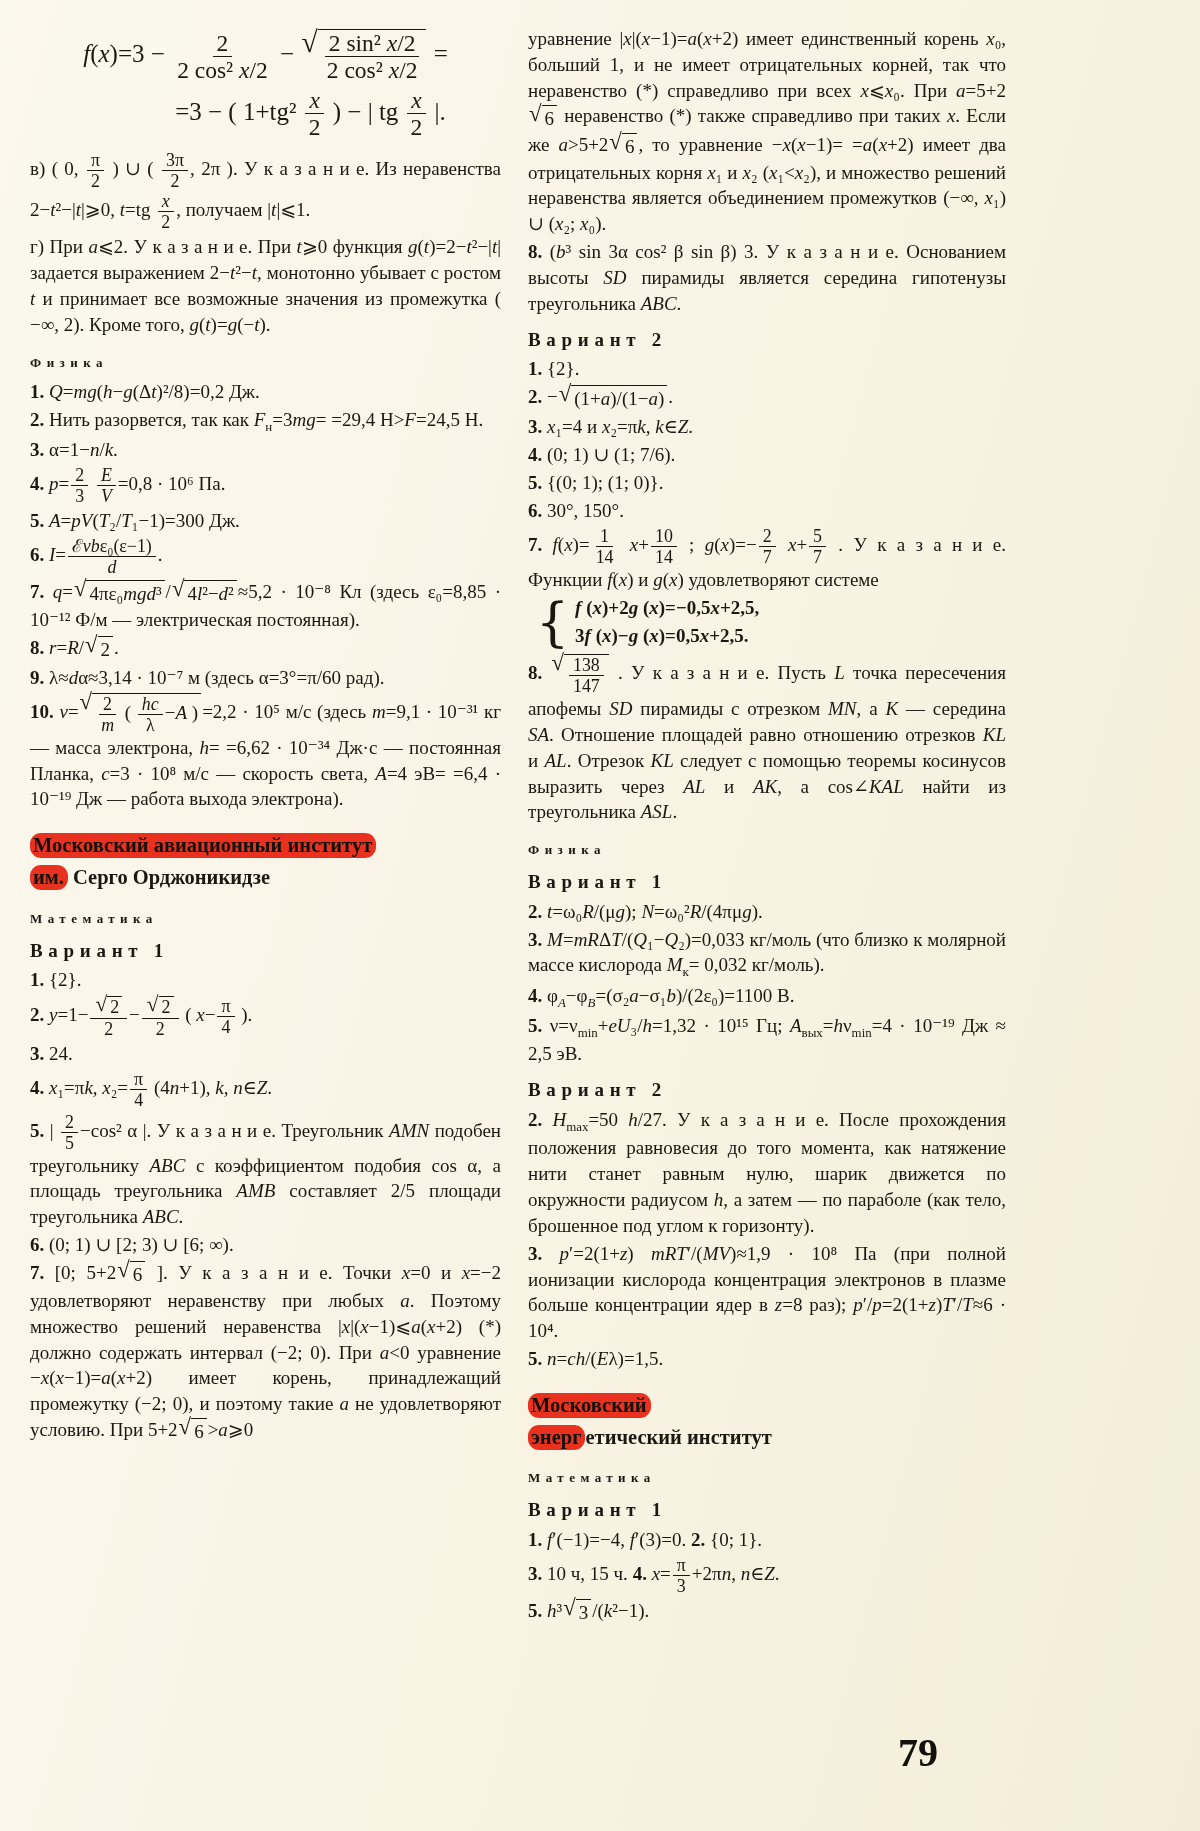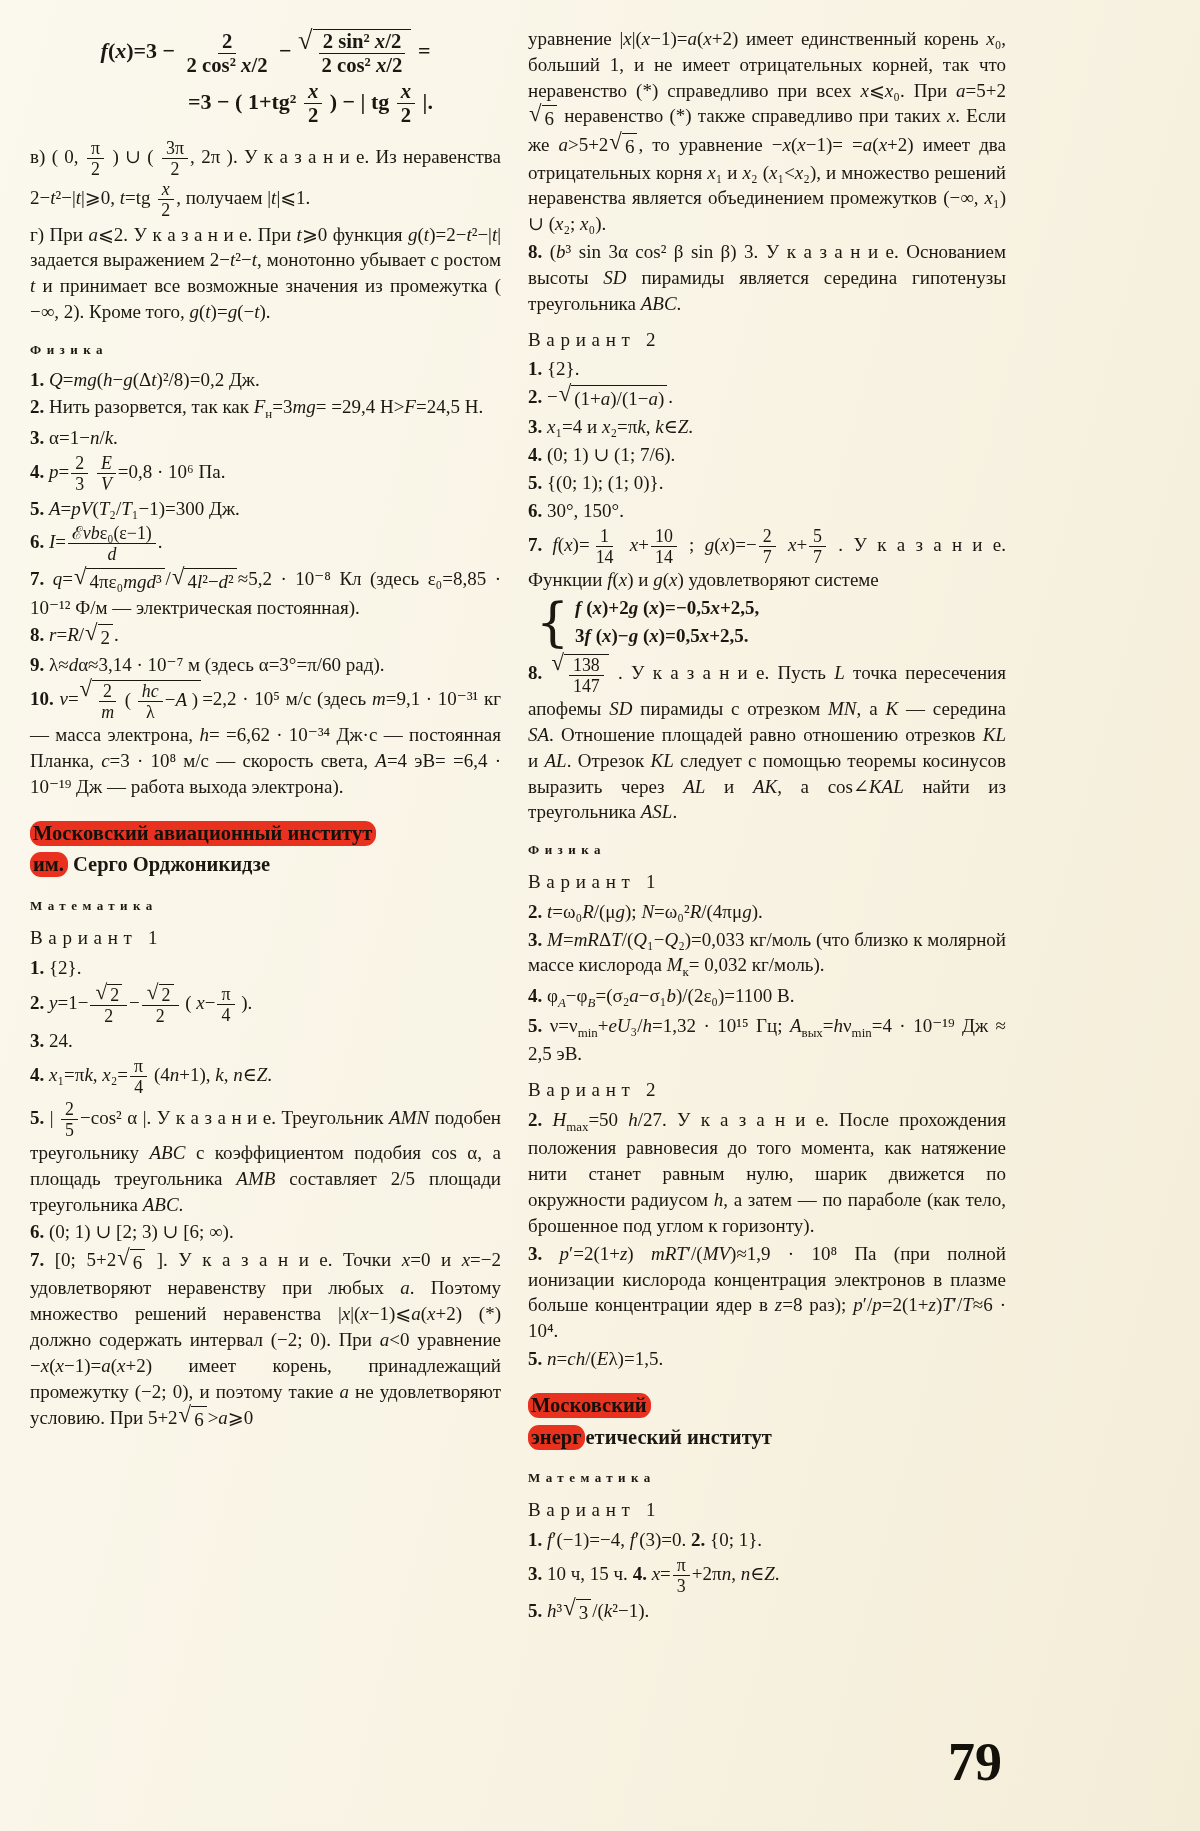--- a/index.html
+++ b/index.html
@@ -12,40 +12,40 @@
     font-size:19px;line-height:1.36;
   }
   .cols{display:flex;gap:27px;padding:26px 0 0 30px;}
   .col{width:471px;}
   .col:last-child{width:478px;}
   .para{margin:0 0 2px 0;text-align:justify;}
   .para.item{margin:1px 0 2px 0;}
   .num{font-weight:bold;}
   h3,h4{margin:0;}
   .head{font-weight:bold;font-size:13px;letter-spacing:0.42em;margin:16px 0 8px;}
-  .subhead{font-weight:normal;font-size:19px;letter-spacing:0.30em;margin:10px 0 4px;}
+  .subhead{font-weight:bold;font-size:19px;letter-spacing:0.30em;margin:10px 0 4px;}
   .redhead{font-weight:bold;font-size:20.5px;line-height:1.55;margin:18px 0 6px;}
   .rh-line{margin:0;}
   .hl{background:#e93120;padding:1px 4px 2px 3px;color:#14100a;border-radius:11px;}
-  .display{text-align:center;margin:2px 0 10px;font-size:22px;font-weight:bold;}
+  .display{text-align:center;margin:2px 0 10px;font-size:25px;}
   .dline{margin:3px 0;}
   .dline:nth-child(2){padding-left:90px;}
   .frac{display:inline-flex;flex-direction:column;align-items:center;vertical-align:middle;
         margin:0 2px;line-height:1.12;font-size:0.94em;text-align:center;}
   .fn{display:block;padding:0 4px;border-bottom:1.5px solid #1b1812;}
   .fd{display:block;padding:0 4px;}
   .sq{display:inline-flex;align-items:flex-start;vertical-align:middle;margin:0 1px;}
   .rad{font-size:1.2em;line-height:1;transform:translateY(-2px);}
   .bar{display:inline-block;border-top:1.6px solid #1b1812;padding:0 3px;}
   .system{display:flex;align-items:center;margin:3px 0 5px 8px;}
   .brace{font-size:52px;line-height:0.85;font-weight:400;margin-right:6px;font-family:"DejaVu Serif",serif;}
   .syslines{display:flex;flex-direction:column;gap:2px;}
   .sysline{white-space:nowrap;font-weight:bold;}
   sub{font-size:0.68em;}
-  .pageno{position:absolute;left:948px;top:1726px;font-size:54px;font-weight:bold;
+  .pageno{position:absolute;left:898px;top:1726px;font-size:40px;font-weight:bold;
           font-family:"Liberation Serif",serif;color:#14110b;}
 </style>
 </head>
 <body>
 
 <div class="page">
   <div class="cols">
     <div class="col" id="col-left">
         <div class="display">
           <div class="dline"><i>f</i>(<i>x</i>)=3 − <span class="frac">

